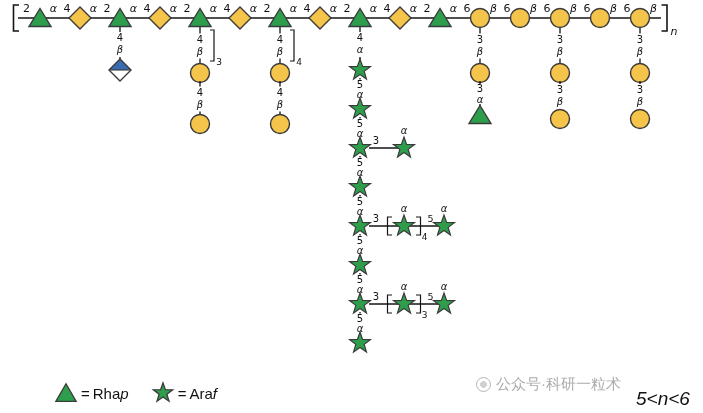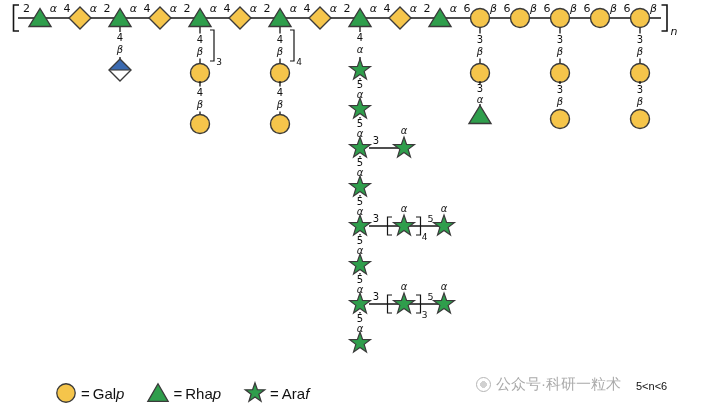--- a/index.html
+++ b/index.html
@@ -5,21 +5,21 @@
   html,body{margin:0;padding:0;background:#ffffff;}
   #app{position:relative;width:703px;height:413px;overflow:hidden;background:#ffffff;
        font-family:"Liberation Sans",sans-serif;}
   #diagram{position:absolute;left:0;top:0;}
   .legend{position:absolute;left:54px;top:381px;display:flex;align-items:center;gap:22px;color:#111;}
   .leg-item{display:flex;align-items:center;}
   .leg-item svg{display:block;margin-right:2px;}
   .lg-label{font-size:15px;white-space:nowrap;}
   .lg-label i{font-style:italic;}
   .eq{margin:0 3px 0 1px;}
-  .note{position:absolute;left:636px;top:380px;font-size:11px;color:#111;white-space:nowrap;}
+  .note{position:absolute;left:636px;top:388px;font-size:19px;color:#111;white-space:nowrap;font-style:italic;}
   .watermark{position:absolute;left:476px;top:375px;display:flex;align-items:center;gap:5px;
              color:#9b9b9b;opacity:.85;font-size:15px;white-space:nowrap;}
   .wm-icon{width:15px;height:15px;border:1.5px solid #a8a8a8;border-radius:50%;box-sizing:border-box;
            background:radial-gradient(#c9c9c9 35%,transparent 36%);}
   .c-yellow{fill:#F5C54B;stroke:#3A3A3A;stroke-width:1.4;}
   .c-green{fill:#2F9E4C;stroke:#3A3A3A;stroke-width:1.4;}
   .c-blue{fill:#3B6AB0;}
   .c-wht{fill:#ffffff;}
   .c-out{fill:none;stroke:#3A3A3A;stroke-width:1.4;}
   .c-ln{stroke:#3A3A3A;stroke-width:1.1;}
@@ -206,26 +206,20 @@
       <circle cx="480" cy="18" r="9.5" fill="#F5C54B" stroke="#3A3A3A" stroke-width="1.4"></circle>
       <circle cx="520" cy="18" r="9.5" fill="#F5C54B" stroke="#3A3A3A" stroke-width="1.4"></circle>
       <circle cx="560" cy="18" r="9.5" fill="#F5C54B" stroke="#3A3A3A" stroke-width="1.4"></circle>
       <circle cx="600" cy="18" r="9.5" fill="#F5C54B" stroke="#3A3A3A" stroke-width="1.4"></circle>
       <circle cx="640" cy="18" r="9.5" fill="#F5C54B" stroke="#3A3A3A" stroke-width="1.4"></circle>
     </svg>
 
   <div class="legend">
     <span class="leg-item">
       <svg width="24" height="24" viewBox="-13 -13 26 26">
-          <circle r="10" class="c-yellow"></circle>
-        </svg>
-      <span class="lg-label"><span class="eq">=</span><span>Gal</span><i>p</i><span></span></span>
-    </span>
-    <span class="leg-item">
-      <svg width="24" height="24" viewBox="-13 -13 26 26">
           <polygon points="0,-10 11,9 -11,9" class="c-green"></polygon>
         </svg>
       <span class="lg-label"><span class="eq">=</span><span>Rha</span><i>p</i><span></span></span>
     </span>
     <span class="leg-item">
       <svg width="24" height="24" viewBox="-13 -13 26 26">
           <path d="M0,-11 L2.6,-3.6 L10.5,-3.4 L4.2,1.4 L6.5,8.9 L0,4.4 L-6.5,8.9 L-4.2,1.4 L-10.5,-3.4 L-2.6,-3.6 Z" class="c-green"></path>
         </svg>
       <span class="lg-label"><span class="eq">=</span><span>Ara</span><i>f</i><span></span></span>
     </span>

